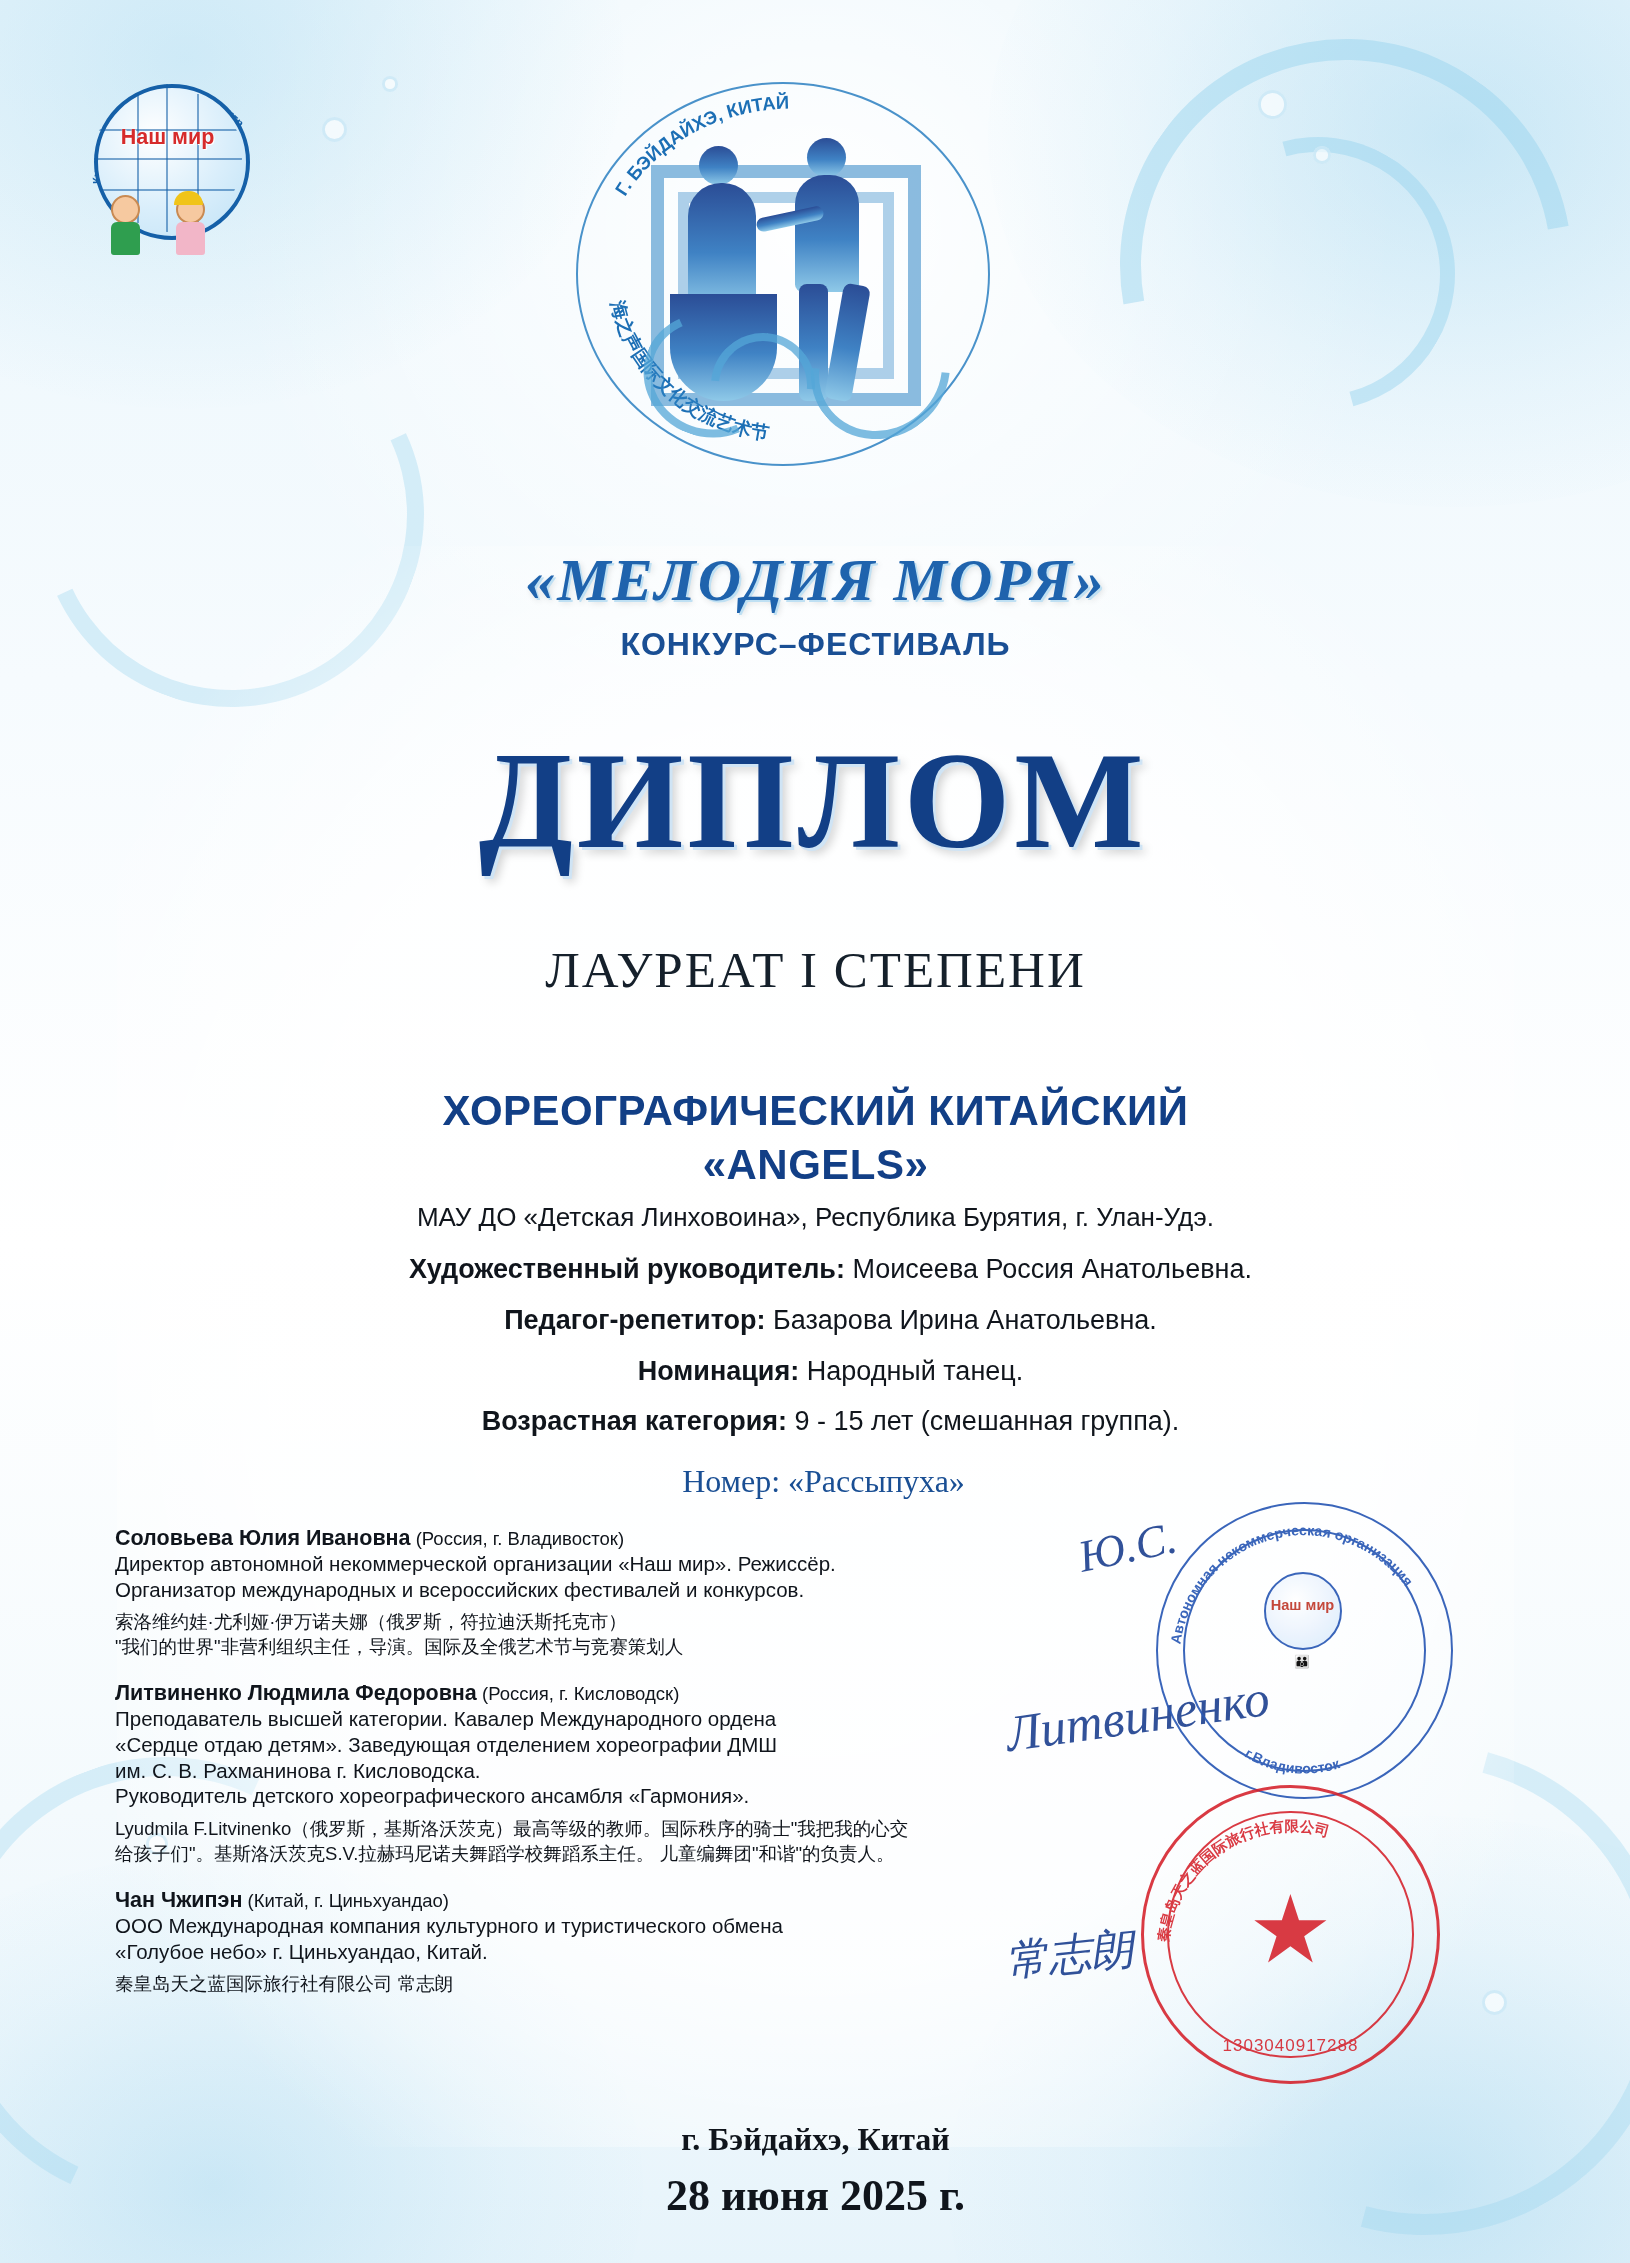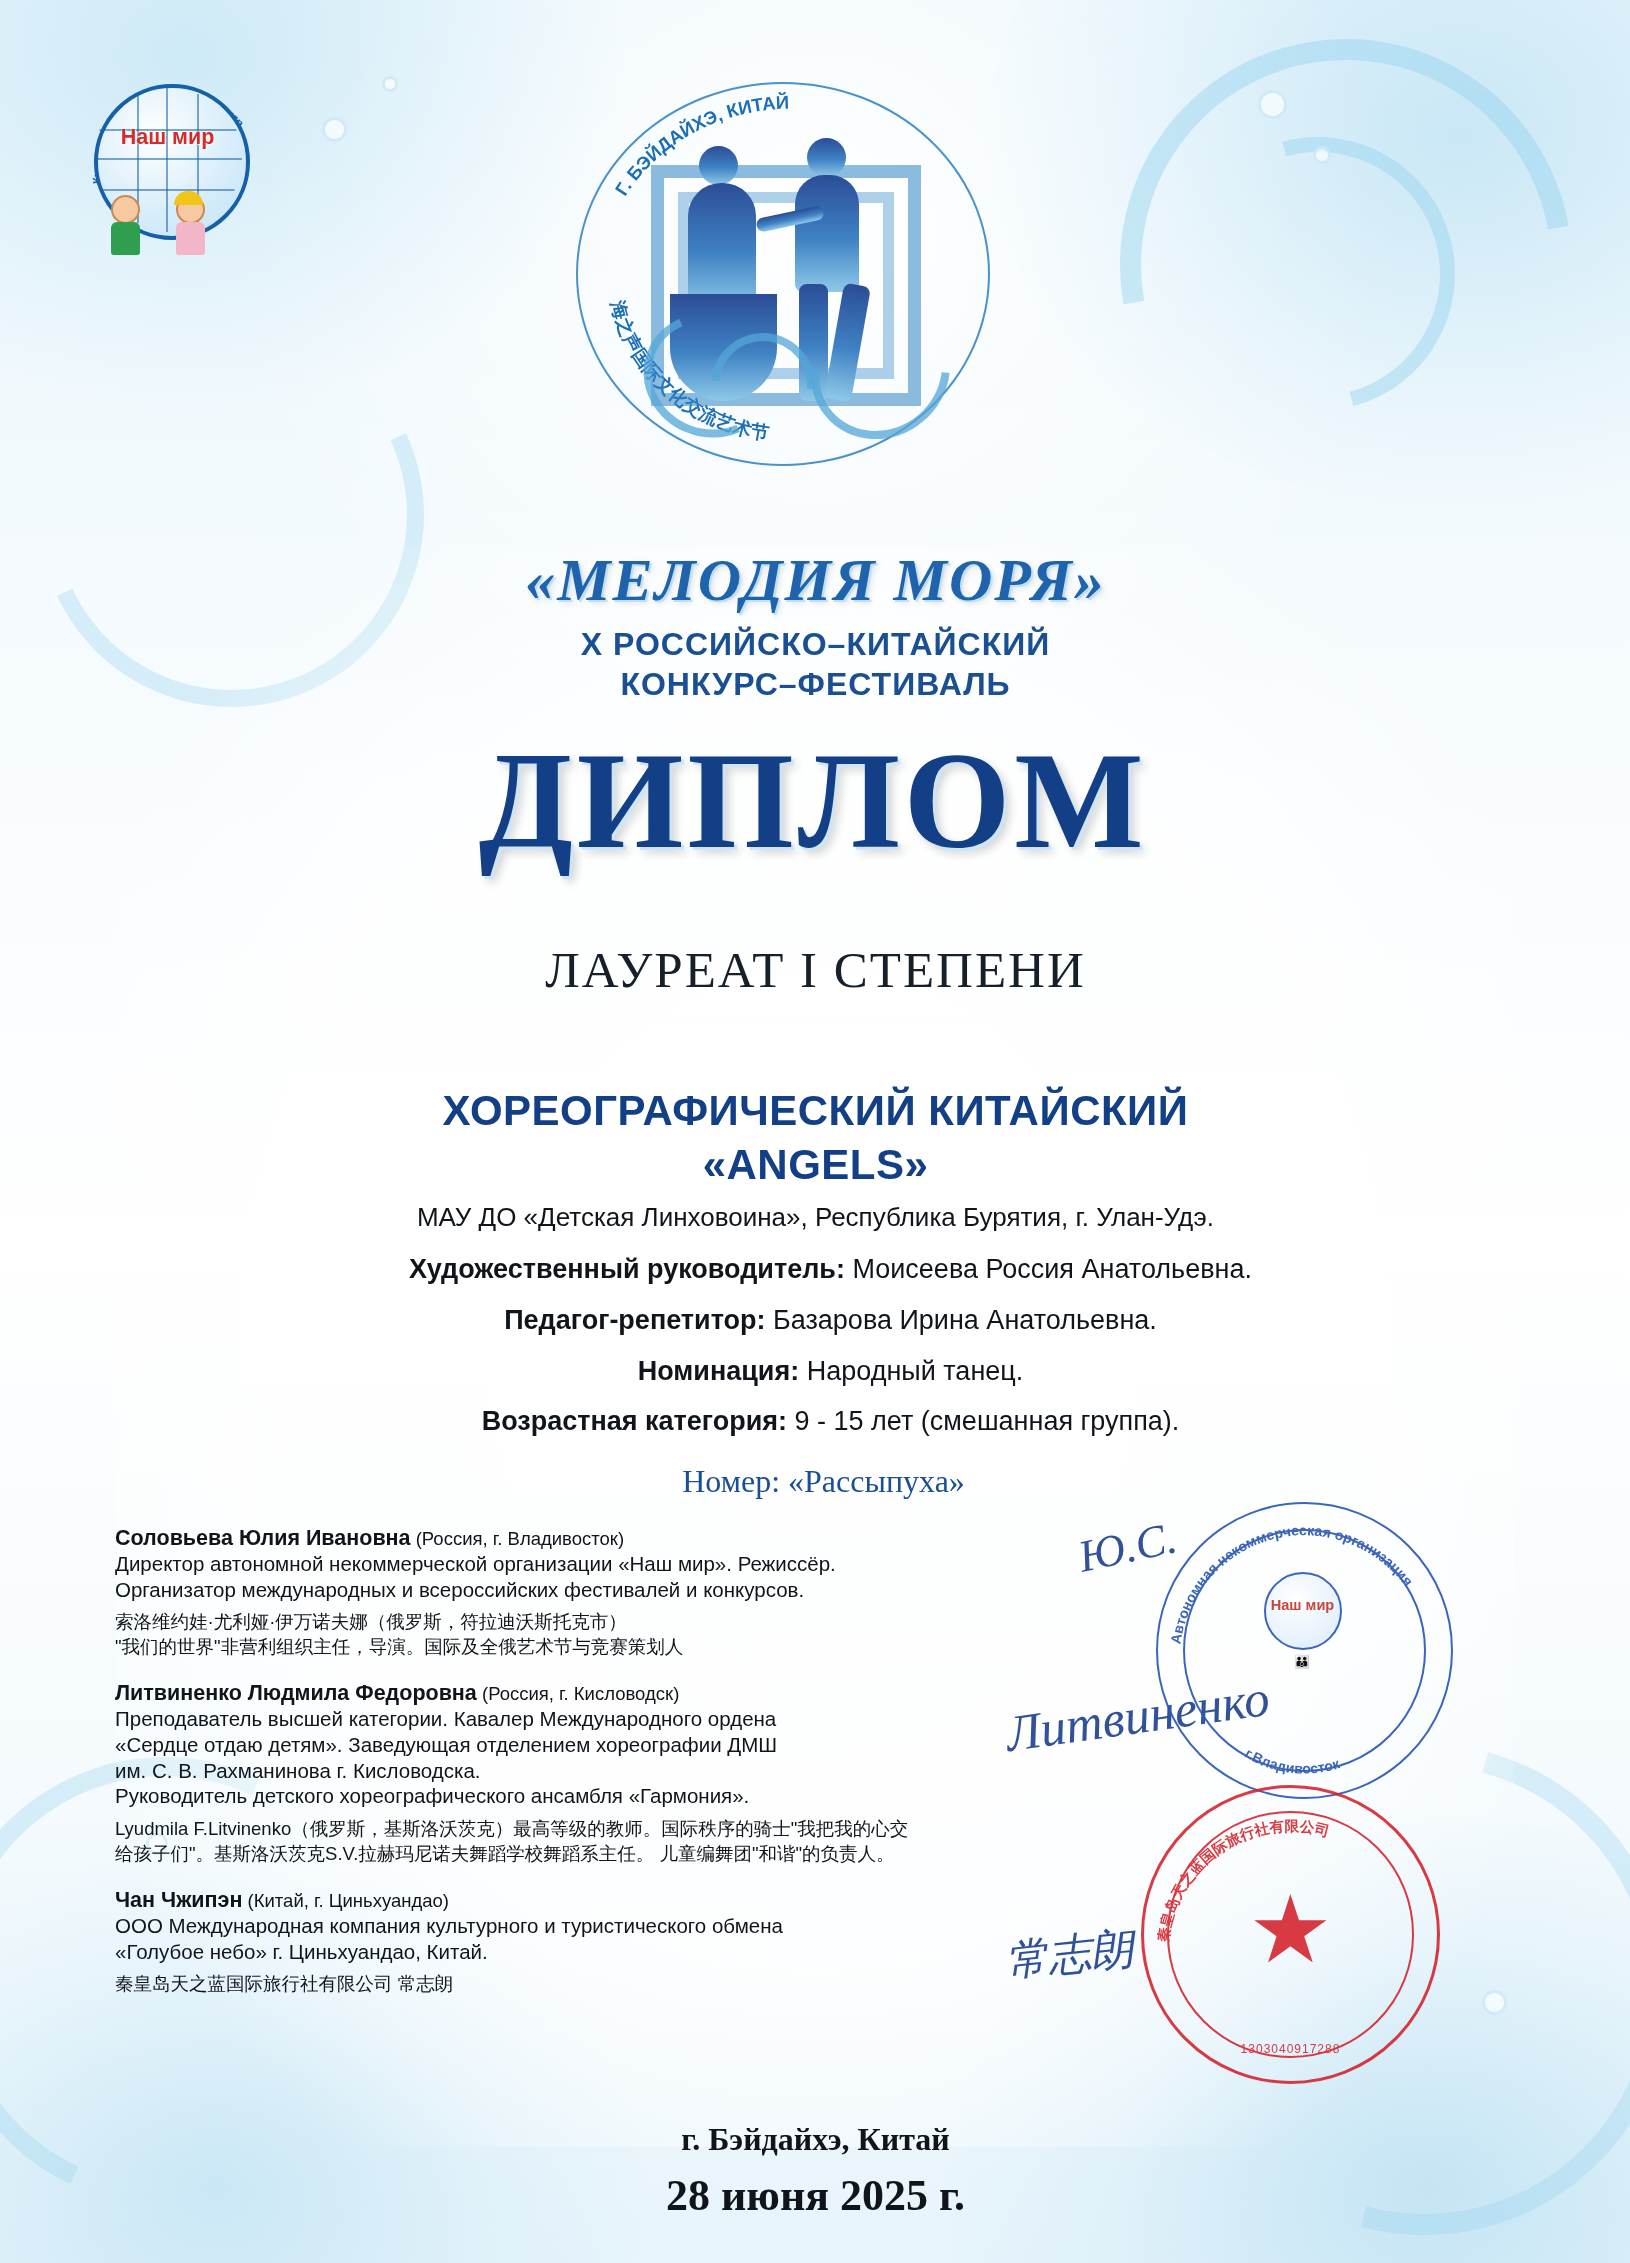--- a/index.html
+++ b/index.html
@@ -123,21 +123,21 @@
   .stamp-blue .core .globe b{position:absolute;left:0;right:0;top:23.4px;font-size:14.6px;color:#c0392b;}
   .stamp-blue .core .kids{font-size:12.7px;color:#2a59b5;margin-top:3.9px;}
   .stamp-blue svg text{font-size:14.5px;fill:#2a59b5;font-family:"Liberation Sans",sans-serif;font-weight:bold;}
 
   .stamp-red{position:absolute;left:1141px;top:1785px;width:293px;height:293px;border-radius:50%;
     border:3.9px solid #d5202a;opacity:.88;}
   .stamp-red .inner{position:absolute;left:23.4px;top:23.4px;right:23.4px;bottom:23.4px;border-radius:50%;border:2px solid #d5202a;}
   .stamp-red .star{position:absolute;left:50%;top:50%;transform:translate(-50%,-55%);
     color:#d5202a;font-size:94px;line-height:1;}
   .stamp-red svg text{font-size:15px;fill:#d5202a;font-family:"Liberation Sans",sans-serif;font-weight:bold;}
-  .stamp-red .num{position:absolute;left:0;right:0;bottom:25px;text-align:center;font-size:12px;color:#d5202a;letter-spacing:1px;}
+  .stamp-red .num{position:absolute;left:0;right:0;bottom:25px;text-align:center;font-size:17px;color:#d5202a;letter-spacing:1px;}
 
   .place{position:absolute;left:0;right:0;top:2121px;text-align:center;
     font-family:"Liberation Serif",serif;font-weight:bold;font-size:32px;color:#10151c;}
   .date{position:absolute;left:0;right:0;top:2170px;text-align:center;
     font-family:"Liberation Serif",serif;font-weight:bold;font-size:44px;color:#10151c;}
 </style>
 </head>
 <body>
 
 <div class="bg">
@@ -214,21 +214,20 @@
     </div>
     <div class="splash">
       <i style="left:0;top:9.8px;width:117px;height:107px;transform:rotate(20deg);"></i>
       <i style="left:68px;top:29px;width:88px;height:88px;transform:rotate(140deg);"></i>
       <i style="left:166px;top:0px;width:127px;height:117px;transform:rotate(-40deg);"></i>
     </div>
   </div>
 
   <div class="title-melody">«МЕЛОДИЯ МОРЯ»</div>
   <div class="title-sub">
-    <div>X РОССИЙСКО–КИТАЙСКИЙ</div>
     <div>КОНКУРС–ФЕСТИВАЛЬ</div>
   </div>
   <div class="title-diplom">ДИПЛОМ</div>
 
   <div class="laureat">ЛАУРЕАТ I СТЕПЕНИ</div>
   <div class="group-line1">ХОРЕОГРАФИЧЕСКИЙ КИТАЙСКИЙ</div>
   <div class="group-line2">«ANGELS»</div>
   <div class="org-line">МАУ ДО «Детская Линховоина», Республика Бурятия, г. Улан-Удэ.</div>
 
   <div class="info i1">

